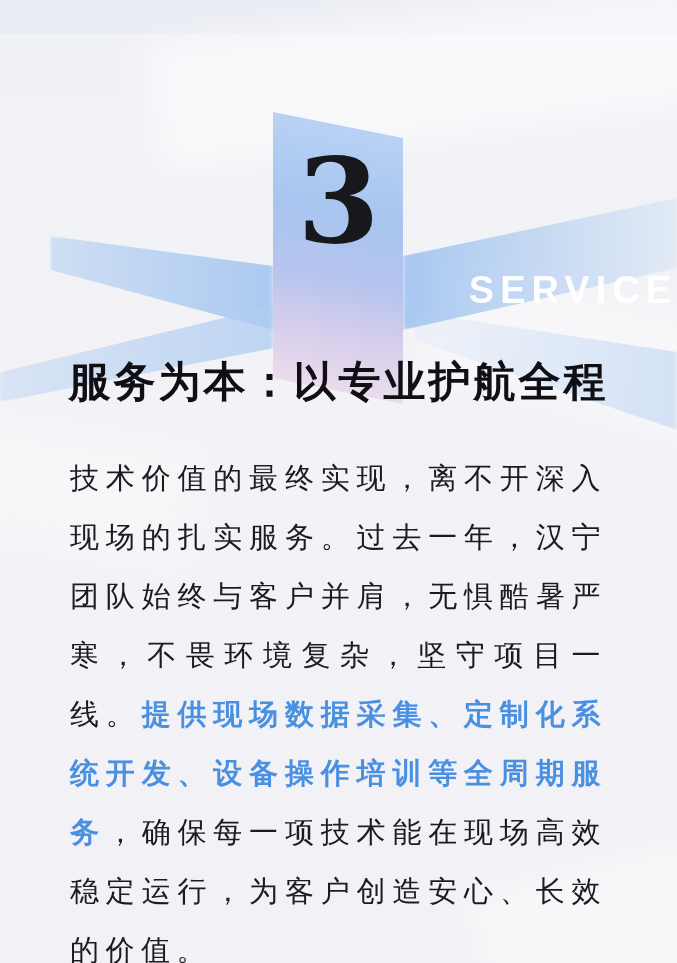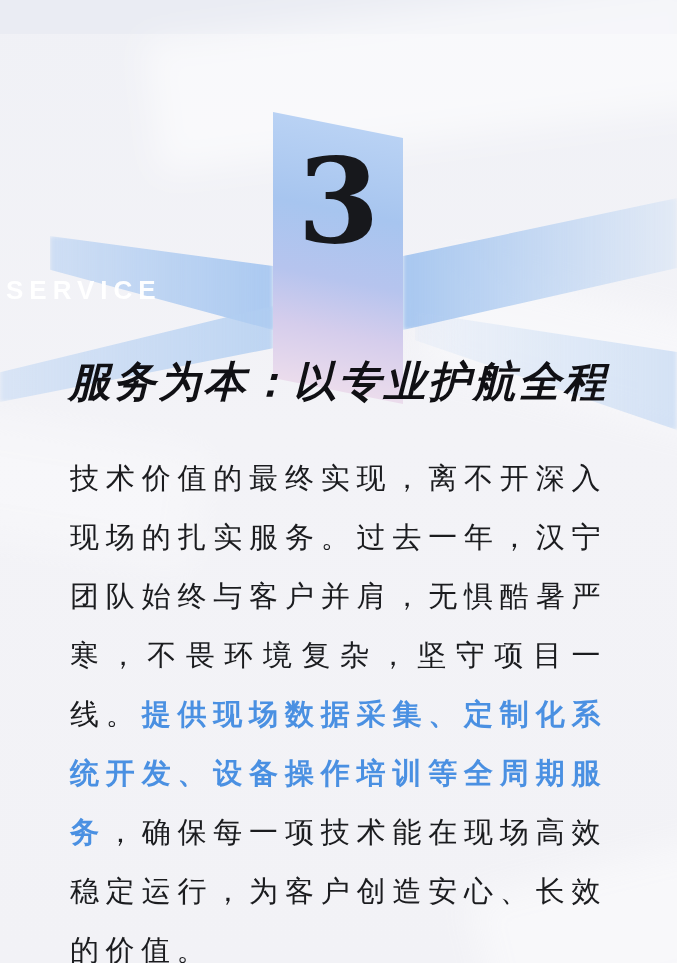--- a/index.html
+++ b/index.html
@@ -58,31 +58,30 @@
       #d5cdec 78%,
       var(--panel-bottom,#ebdcec) 100%);
   }
 
   .hero-number{
     position:absolute;left:0;width:677px;top:142px;text-align:center;
     font-family:"DejaVu Serif","Liberation Serif",serif;font-weight:bold;
     font-size:118px;line-height:1;color:#17181c;
   }
   .hero-label{
-    position:absolute;left:0;width:677px;top:276px;text-align:left;
-    font-weight:bold;font-size:26px;line-height:29px;
+    position:absolute;left:0;width:677px;top:276px;text-align:right;
+    font-weight:bold;font-size:38px;line-height:29px;
     letter-spacing:6px;text-indent:6px;color:rgba(255,255,255,.96);
   }
 
   .heading{
     position:absolute;left:0;width:677px;top:329px;text-align:center;
     font-family:"DejaVu Serif","Liberation Serif",serif;font-weight:bold;
     font-size:42px;line-height:50px;letter-spacing:3px;
     color:var(--heading,#101014);
-    font-style:italic;
   }
 
   .body-copy{
     position:absolute;left:70px;width:537px;top:420px;
     font-size:29px;line-height:59px;letter-spacing:6.5px;
     text-align:justify;text-justify:inter-ideograph;
     color:var(--text,#1b1c1f);
   }
   .body-copy .hl{color:var(--accent,#4a90e2);font-weight:bold;}
 </style>

